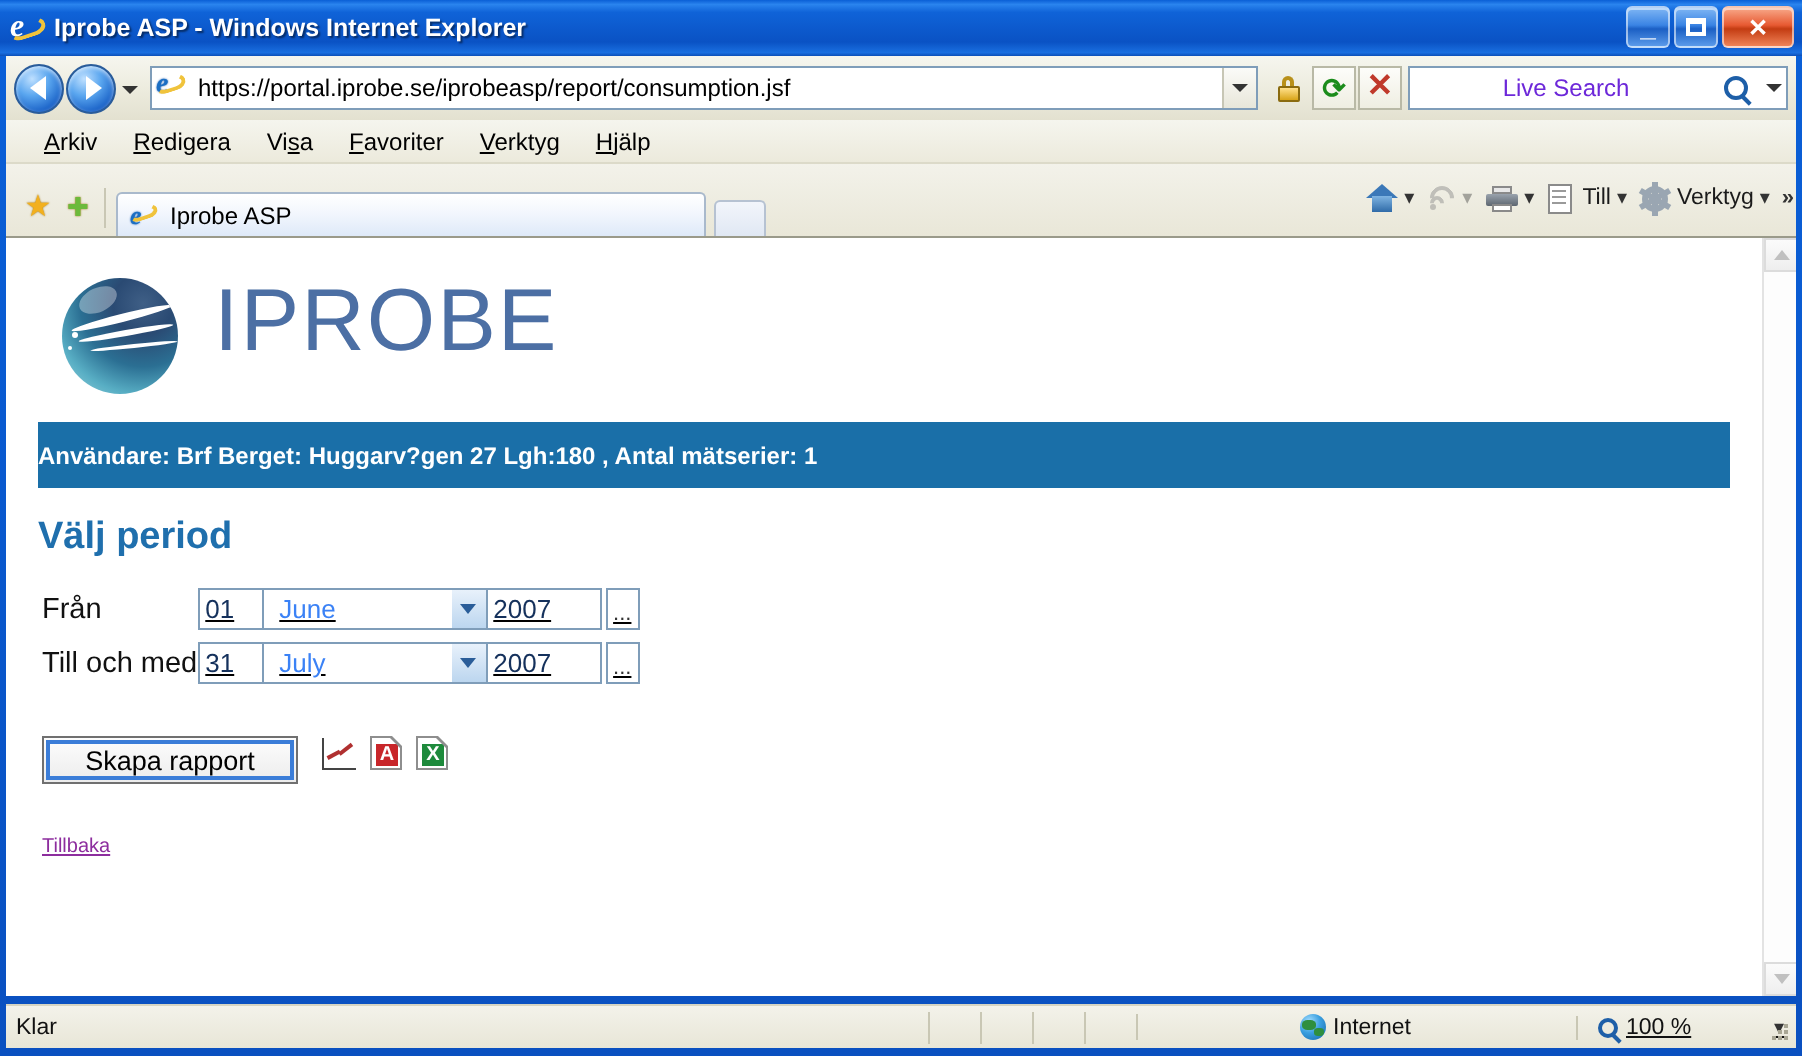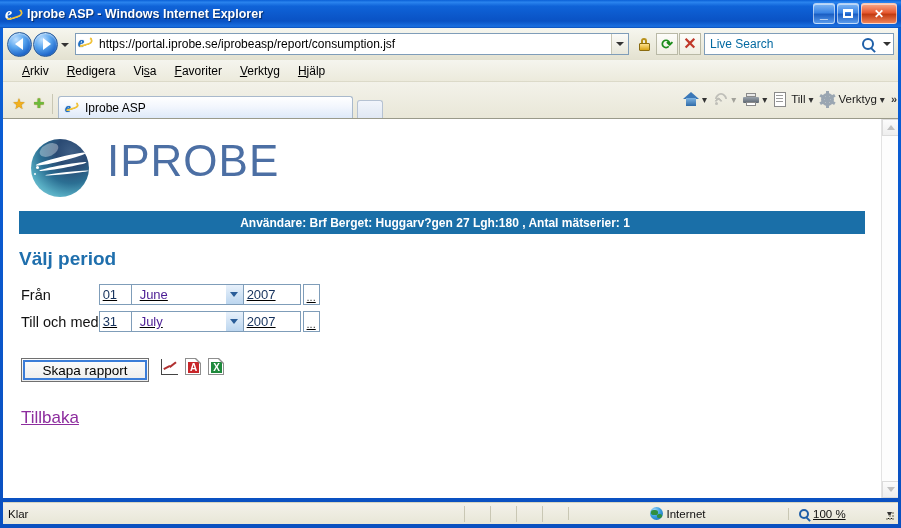--- a/index.html
+++ b/index.html
@@ -143,21 +143,21 @@
     border-radius: 4px 4px 0 0;
   }
   .refresh {
     color: #1b8c1b; font-size: 14px; font-weight: bold; line-height: 1;
   }
   .stopx { color: #c0392b; font-size: 16px; font-weight: bold; line-height: 1; }
   .searchbox {
     width: 190px; height: 22px; background: #fff; border: 1px solid #7f9db9;
     display: flex; align-items: center; margin-left: 3px; flex: none;
   }
-  .searchbox .ph { flex: 1; font-size: 12px; color: #0369a1; padding-left: 5px; }
+  .searchbox .ph { flex: 1; font-size: 12px; color: #6d28d9; padding-left: 5px; text-align: center; }
   .mag {
     width: 12px; height: 12px; border: 2px solid #1e5fa8; border-radius: 50%;
     position: relative; display: inline-block;
   }
   .mag:after {
     content: ""; position: absolute; right: -4px; bottom: -3px;
     width: 6px; height: 2px; background: #1e5fa8; transform: rotate(45deg);
   }
 
   
@@ -306,23 +306,23 @@
     transform: rotate(-25deg);
   }
   .wordmark {
     margin-left: 18px;
     font-family: "Liberation Sans", sans-serif;
     font-size: 44px; letter-spacing: 1px;
     color: #4c6fa4; font-weight: 400;
     line-height: 1;
   }
   .userbar {
-    margin: 14px 16px 0 16px; height: 23px;
+    margin: 14px 16px 0 16px; height: 33px;
     background: #1a6fa8;
-    display: flex; align-items: center; justify-content: center;
+    display: flex; align-items: center; justify-content: flex-start;
     padding-right: 14px;
   }
   .userbar .txt {
     color: #fff; font-size: 12px; font-weight: bold; white-space: nowrap;
   }
   .pagetitle {
     margin: 14px 0 0 16px;
     color: #1f6fad; font-size: 19px; font-weight: bold;
   }
   .formtable {
@@ -338,21 +338,21 @@
     height: 21px; border: 1px solid #7f9db9; background: #fff;
     font-size: 13px; color: #15315c; font-family: "Liberation Sans", sans-serif;
     padding: 0 3px; line-height: 19px;
   }
   .inp.day { width: 33px; }
   .inp.year { width: 57px; border-left: none; }
   .sel {
     height: 21px; width: 112px; border: 1px solid #7f9db9; border-left: none;
     background: #fff; display: flex; align-items: center; position: relative;
   }
-  .sel .val { font-size: 13px; color: #4c1d95; padding-left: 8px; flex: 1; }
+  .sel .val { font-size: 13px; color: #3b82f6; padding-left: 8px; flex: 1; }
   .sel .btn {
     width: 17px; height: 19px; flex: none;
     background: linear-gradient(180deg,#e8f1fb,#bcd6ef);
     display: flex; align-items: center; justify-content: center;
   }
   .sel .btn .t {
     width: 0; height: 0;
     border-left: 4px solid transparent; border-right: 4px solid transparent;
     border-top: 5px solid #2a5d99;
   }
@@ -395,21 +395,21 @@
   }
   .docico .badge {
     position: absolute; left: 2px; top: 3px; width: 11px; height: 11px;
     display: flex; align-items: center; justify-content: center;
     font-size: 10px; font-weight: bold; color: #fff; line-height: 1;
   }
   .docico.pdf .badge { background: #c8262a; }
   .docico.xls .badge { background: #1e8a3c; }
   .backlink {
     margin: 26px 0 0 18px;
-    font-size: 17px; color: #8d2d9e; text-decoration: underline;
+    font-size: 10px; color: #8d2d9e; text-decoration: underline;
     display: inline-block;
   }
 
   
   .statusbar {
     position: absolute; left: 3px; bottom: 4px; width: 895px; height: 22px;
     background: linear-gradient(180deg,#f3f2ea,#e8e6d7);
     border-top: 1px solid #d6d4c2;
     display: flex; align-items: center; font-size: 11.5px; color: #111;
   }

